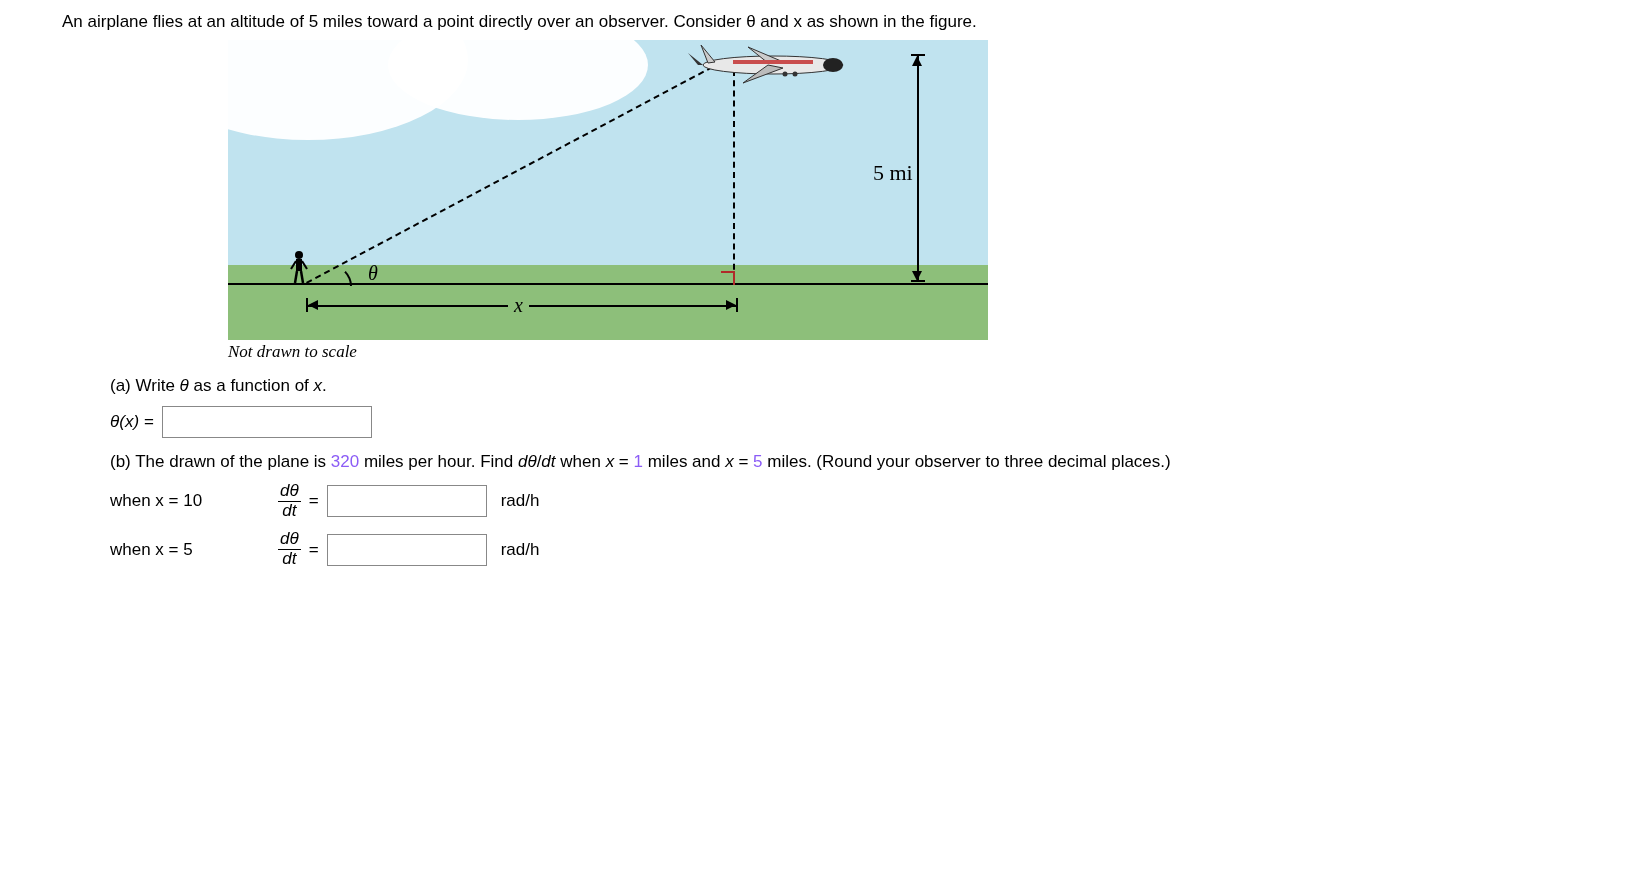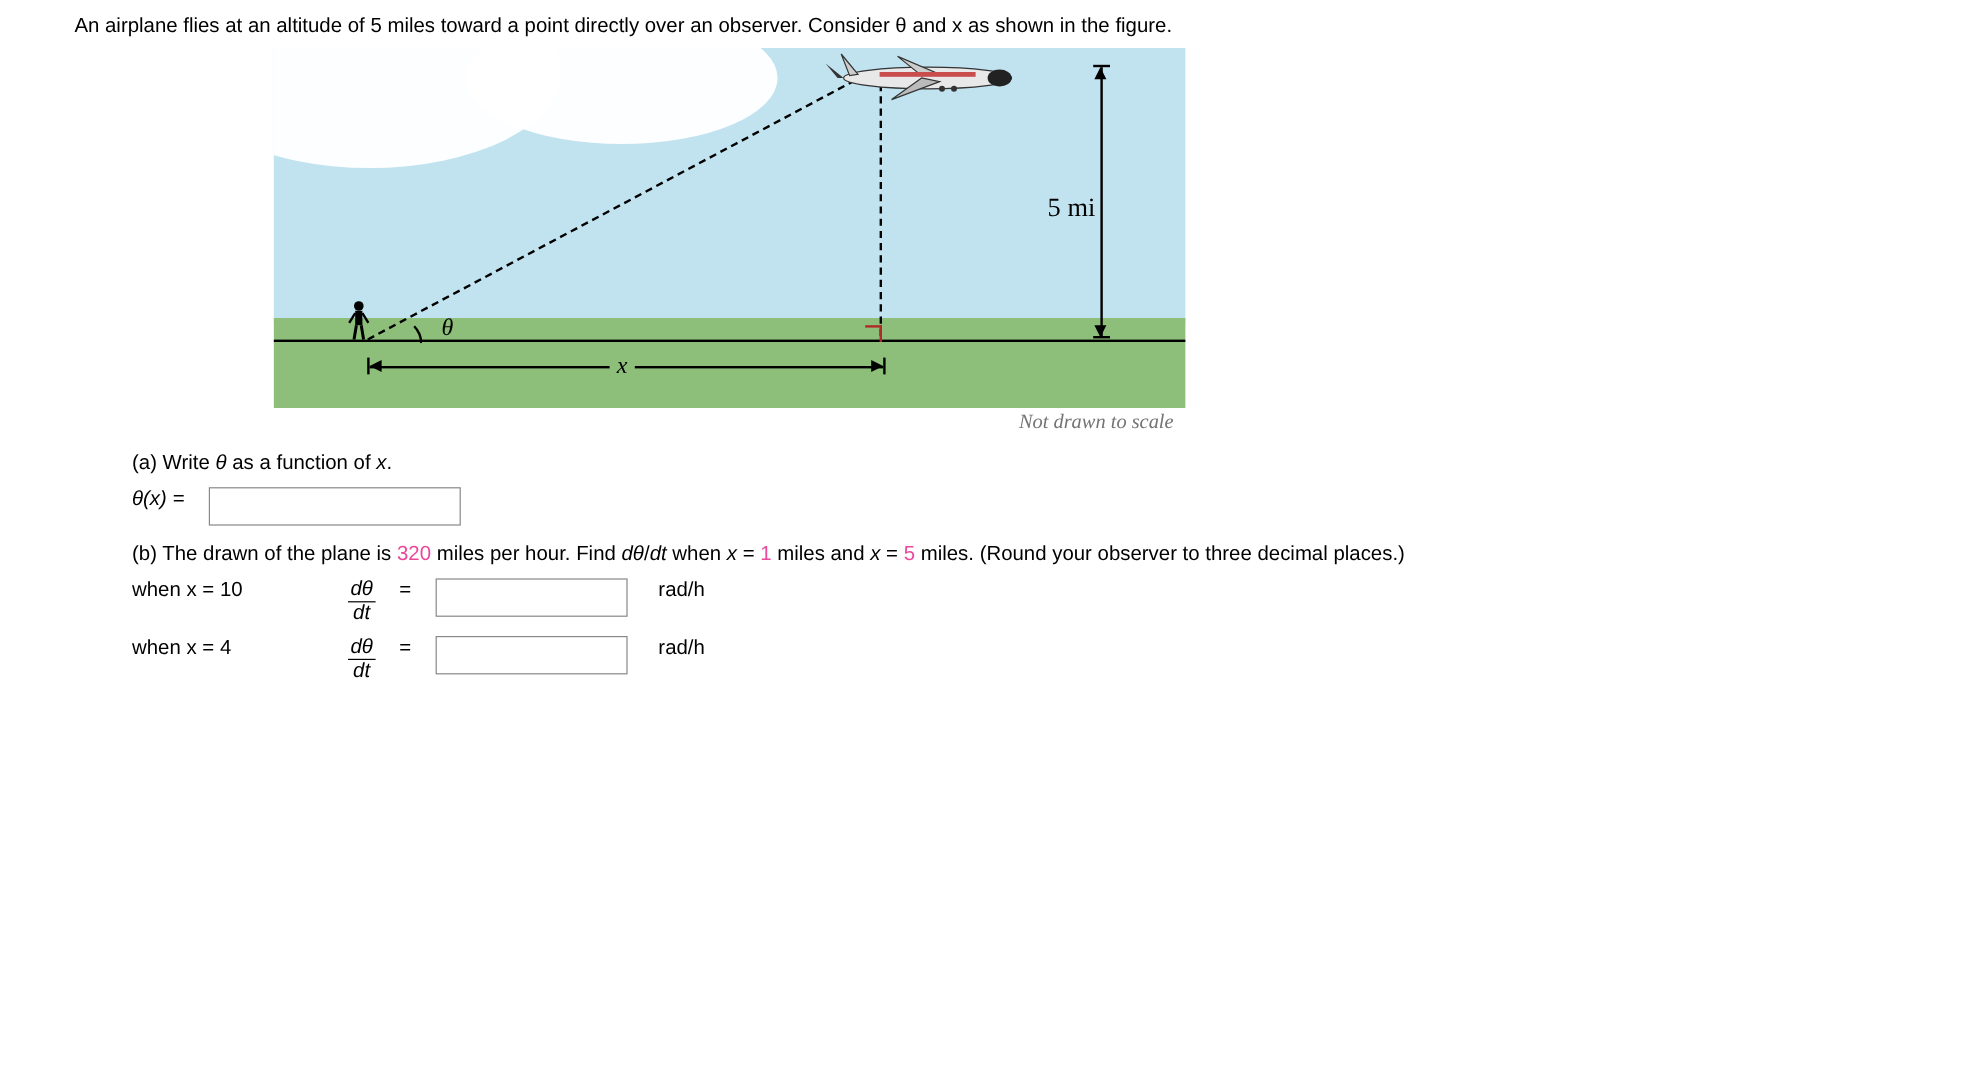--- a/index.html
+++ b/index.html
@@ -8,21 +8,21 @@
     font-family: Verdana, Geneva, sans-serif;
     font-size: 17px;
     color: #000;
     background: #fff;
   }
   .problem-text {
     margin-bottom: 8px;
     margin-left: 44px;
   }
   .italic { font-style: italic; }
-  .red { color: #ec4899; }
+  .red { color: #8b5cf6; }
   .figure-container {
     margin: 6px 0 10px 210px;
     width: 760px;
   }
   .figure {
     position: relative;
     width: 760px;
     height: 300px;
     overflow: hidden;
   }
@@ -150,35 +150,35 @@
     font-family: 'Times New Roman', serif;
     font-size: 22px;
   }
   .plane {
     position: absolute;
     left: 445px; top: -5px;
     font-size: 40px;
     transform: scaleX(-1);
   }
   .caption {
-    text-align: right;
     font-style: italic;
     font-family: 'Times New Roman', serif;
     font-size: 17px;
-    color: #737373;
+    color: #000000;
     margin-top: 2px;
     padding-right: 10px;
   }
   .part {
     margin: 14px 0 10px 92px;
   }
   .eq-row {
     margin: 10px 0 10px 92px;
     display: flex;
-    gap: 20px;
+    align-items: center;
+    gap: 8px;
   }
   input.answer {
     border: 1px solid #888;
     height: 26px;
     padding: 2px 4px;
     font-size: 14px;
   }
   .answer-a { width: 200px; height: 40px; }
   .answer-b { width: 150px; }
   .frac {
@@ -282,21 +282,21 @@
   <span class="frac">
     <span class="num">dθ</span>
     <span class="den">dt</span>
   </span>
   <span>=</span>
   <input class="answer answer-b" type="text" value="" style="">
   <span class="unit">rad/h</span>
 </div>
 
 <div class="eq-row">
-  <span class="when-col">when x = 4</span>
+  <span class="when-col">when x = 5</span>
   <span class="frac">
     <span class="num">dθ</span>
     <span class="den">dt</span>
   </span>
   <span>=</span>
   <input class="answer answer-b" type="text" value="" style="">
   <span class="unit">rad/h</span>
 </div>
 
 </body></html>

